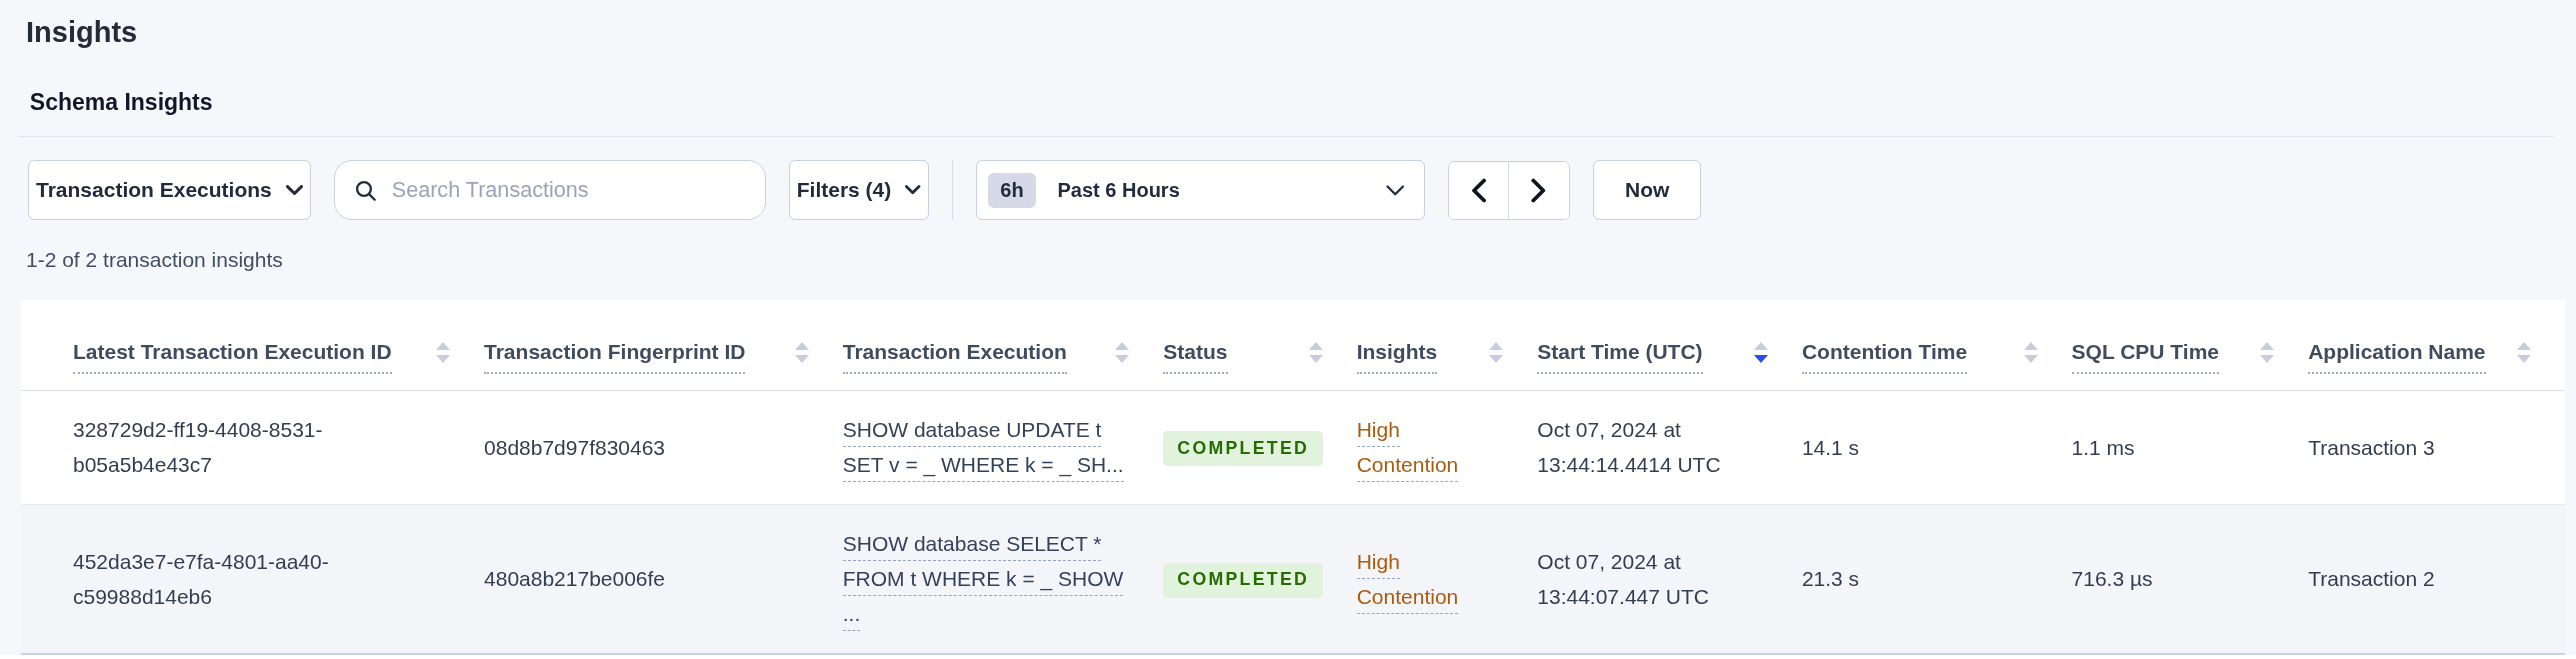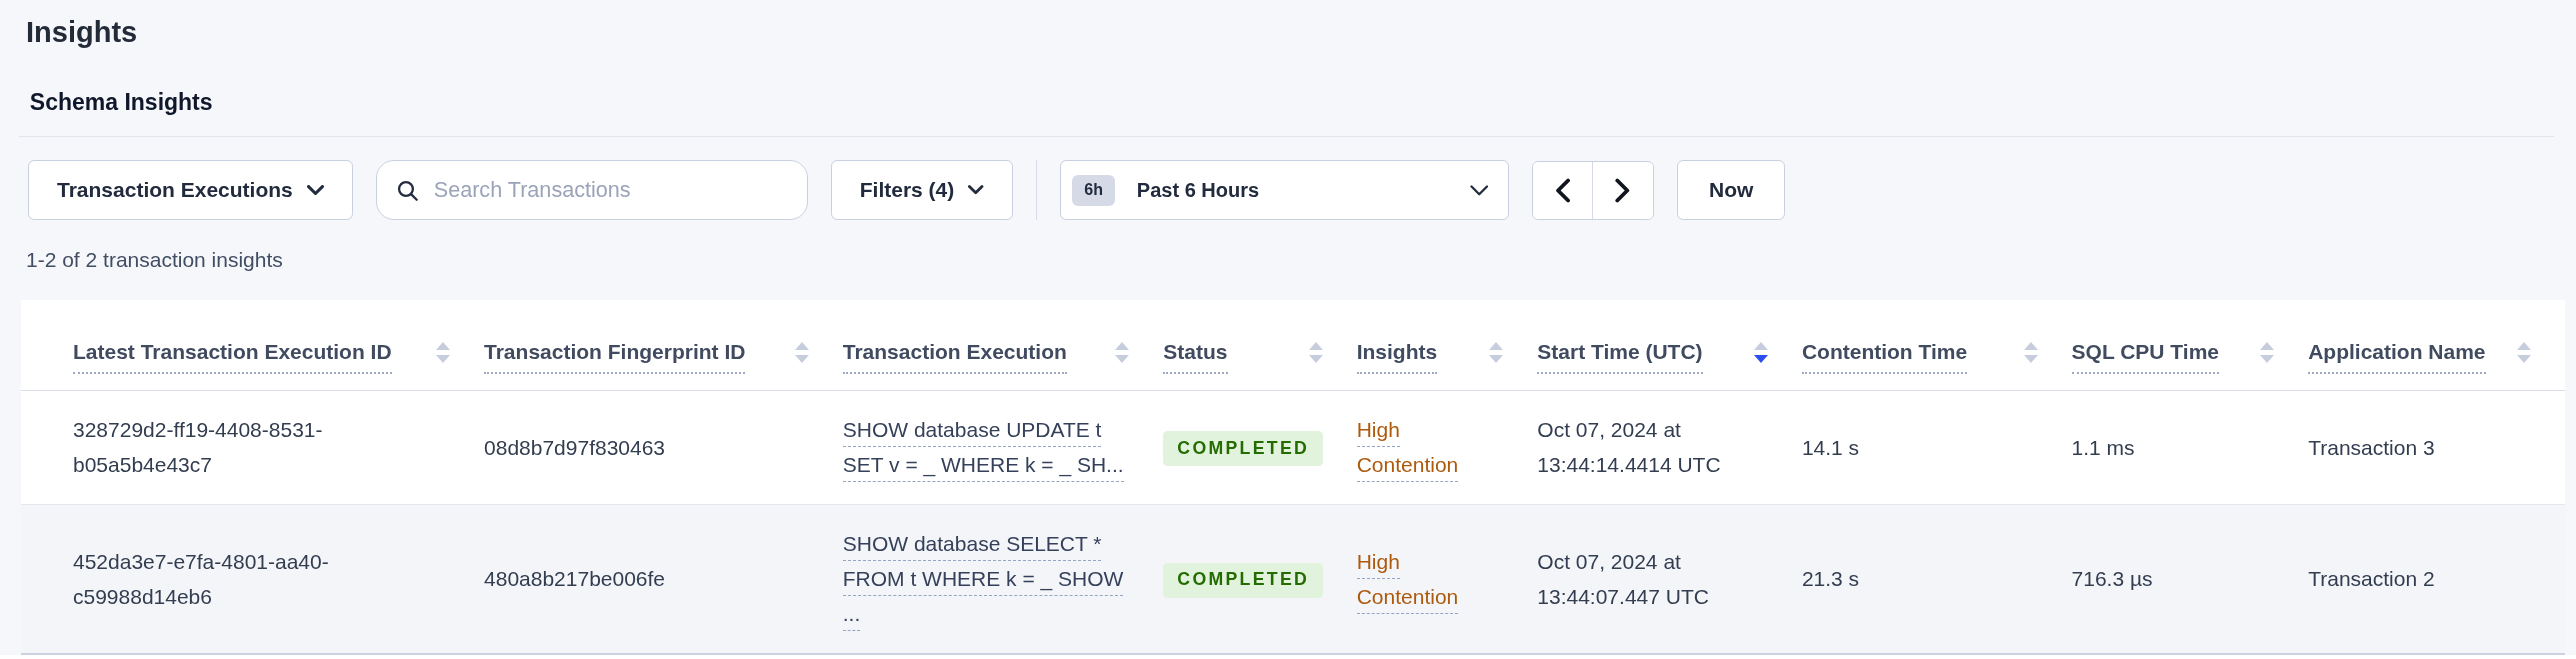--- a/index.html
+++ b/index.html
@@ -28,21 +28,21 @@
   .tab.active{color:#2b4ef0;border-bottom-color:#2b4ef0;}
   
   .toolbar{
     display:flex;align-items:center;gap:23px;
     margin:23px 21.6px 0 28px;height:60px;
   }
   .btn{
     height:60px;background:#fff;
     border:1.5px solid #c8cfdf;border-radius:6.2px;
     display:inline-flex;align-items:center;gap:14px;
-    padding:0 28px;box-sizing:border-box;
+    padding:0 7px;box-sizing:border-box;
     font-family:"Liberation Sans", sans-serif;
     font-size:21px;font-weight:600;color:#222b3d;cursor:pointer;white-space:nowrap;
   }
   .search-box{position:relative;display:inline-flex;align-items:center;}
   .search-box svg{position:absolute;left:20px;pointer-events:none;}
   .search-input{
     width:432px;height:60px;box-sizing:border-box;
     border:1.5px solid #c8cfdf;border-radius:18px;background:#fff;
     padding:0 18.5px 0 57px;
     font-family:"Liberation Sans", sans-serif;
@@ -51,21 +51,21 @@
   .search-input::placeholder{color:#9aa3b8;opacity:1;}
   .vdivider{width:1.5px;height:60px;background:#d8dce6;flex:none;}
   .time-picker{
     width:449px;height:60px;box-sizing:border-box;
     background:#fff;border:1.5px solid #c8cfdf;border-radius:6.2px;
     display:inline-flex;align-items:center;
     padding:0 20px 0 10.8px;cursor:pointer;
   }
   .time-badge{
     background:#d5dae6;color:#232c3e;
-    font-size:16px;font-weight:700;
+    font-size:20px;font-weight:700;
     padding:7.7px 12.3px;border-radius:6px;line-height:1;
   }
   .time-label{margin-left:21.6px;font-size:20px;font-weight:600;color:#222b3d;}
   .time-picker .chev{margin-left:auto;}
   .arrow-group{
     display:flex;background:#fff;
     border:1.5px solid #c8cfdf;border-radius:6.2px;overflow:hidden;flex:none;
   }
   .arrow-group button{
     width:60px;height:57px;border:0;background:#fff;cursor:pointer;

